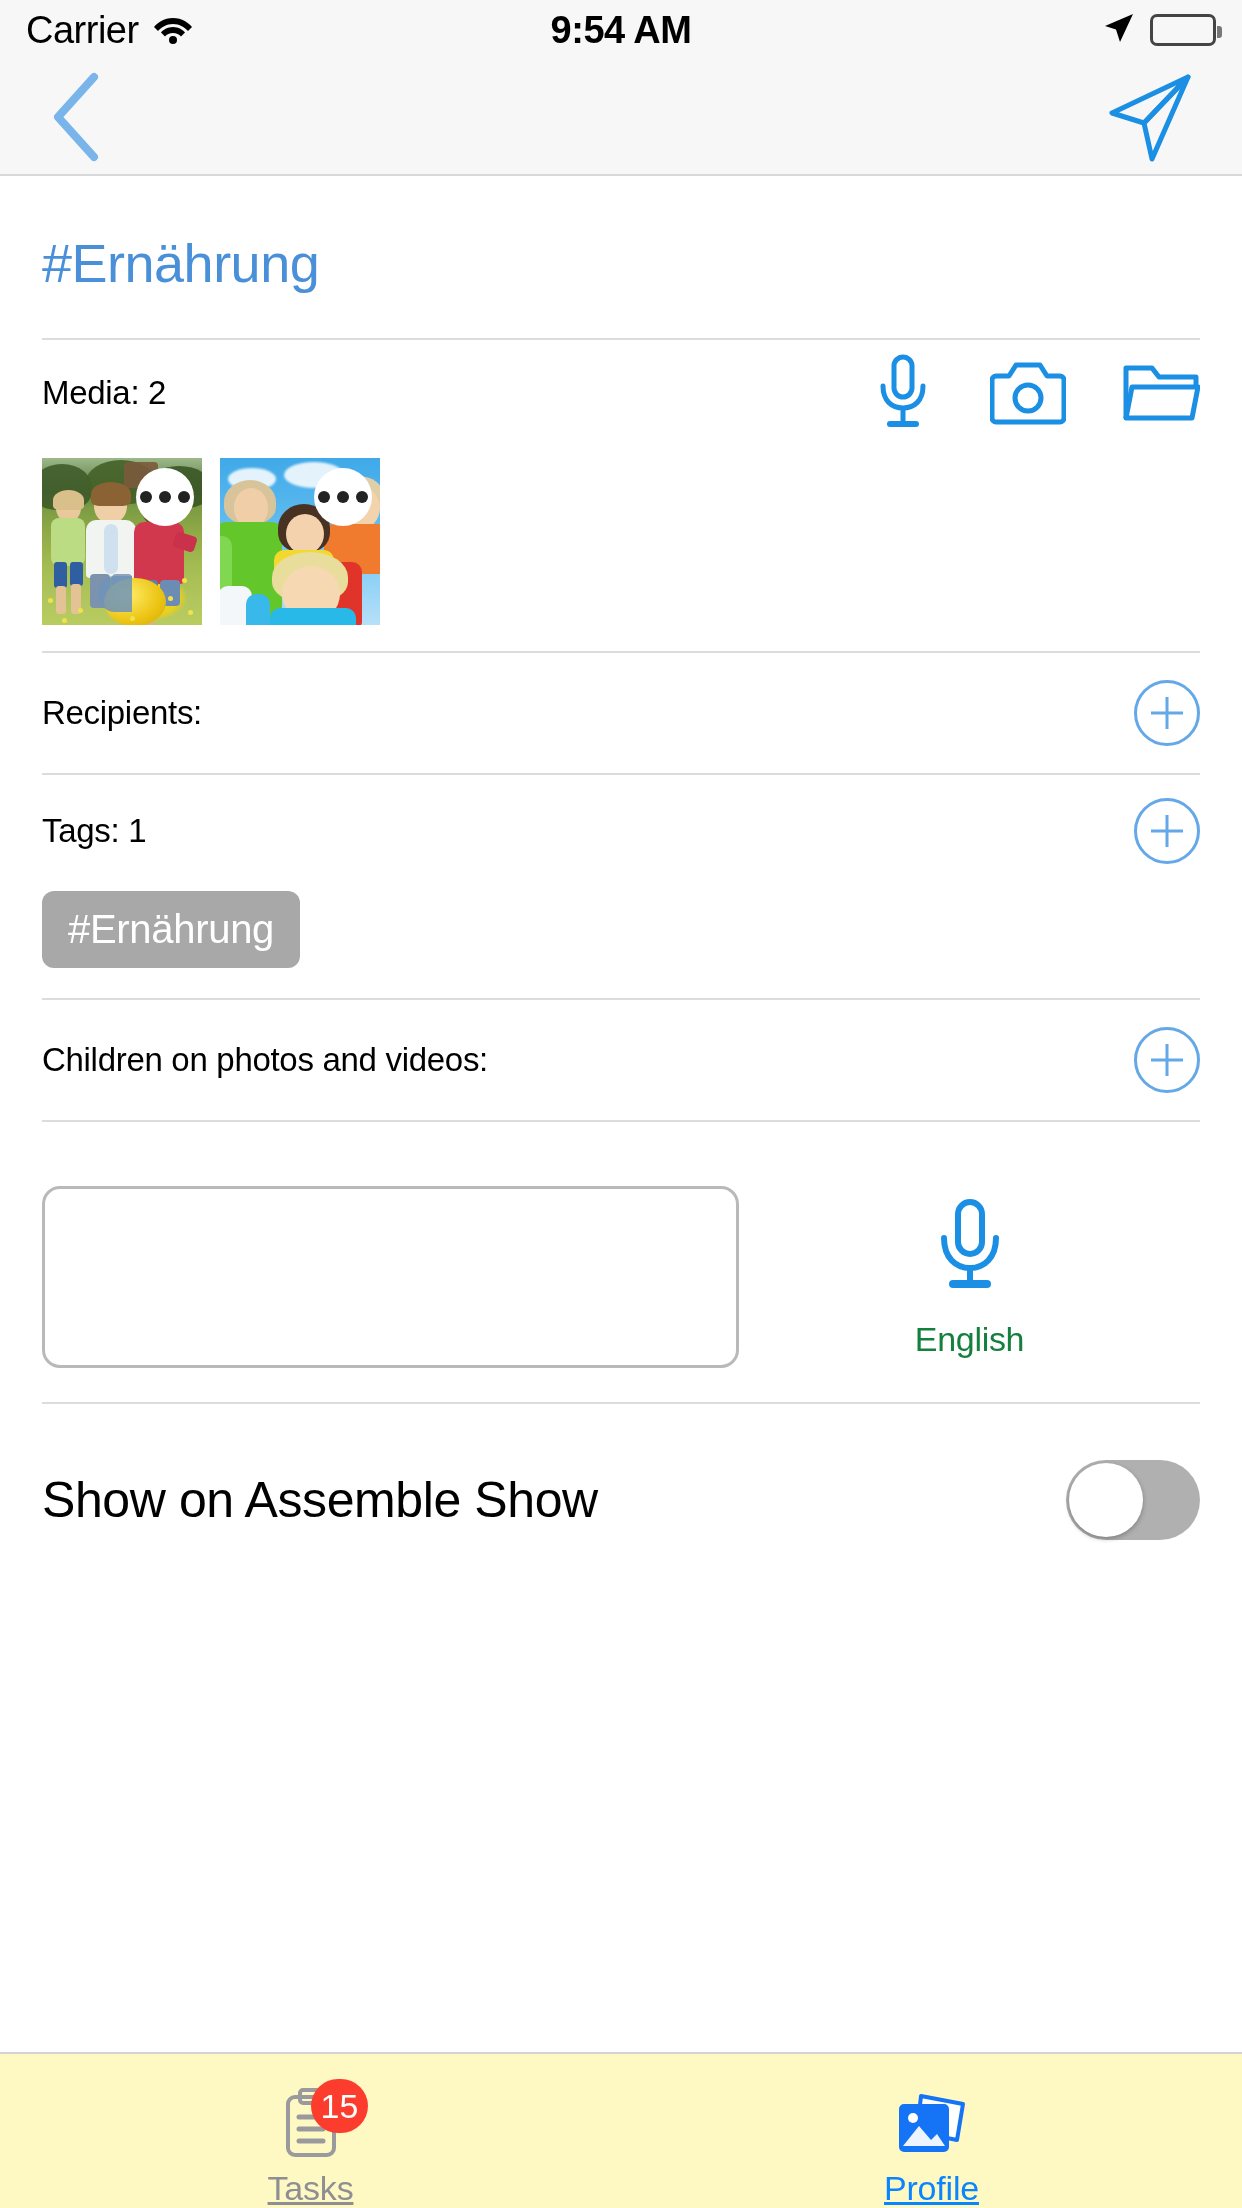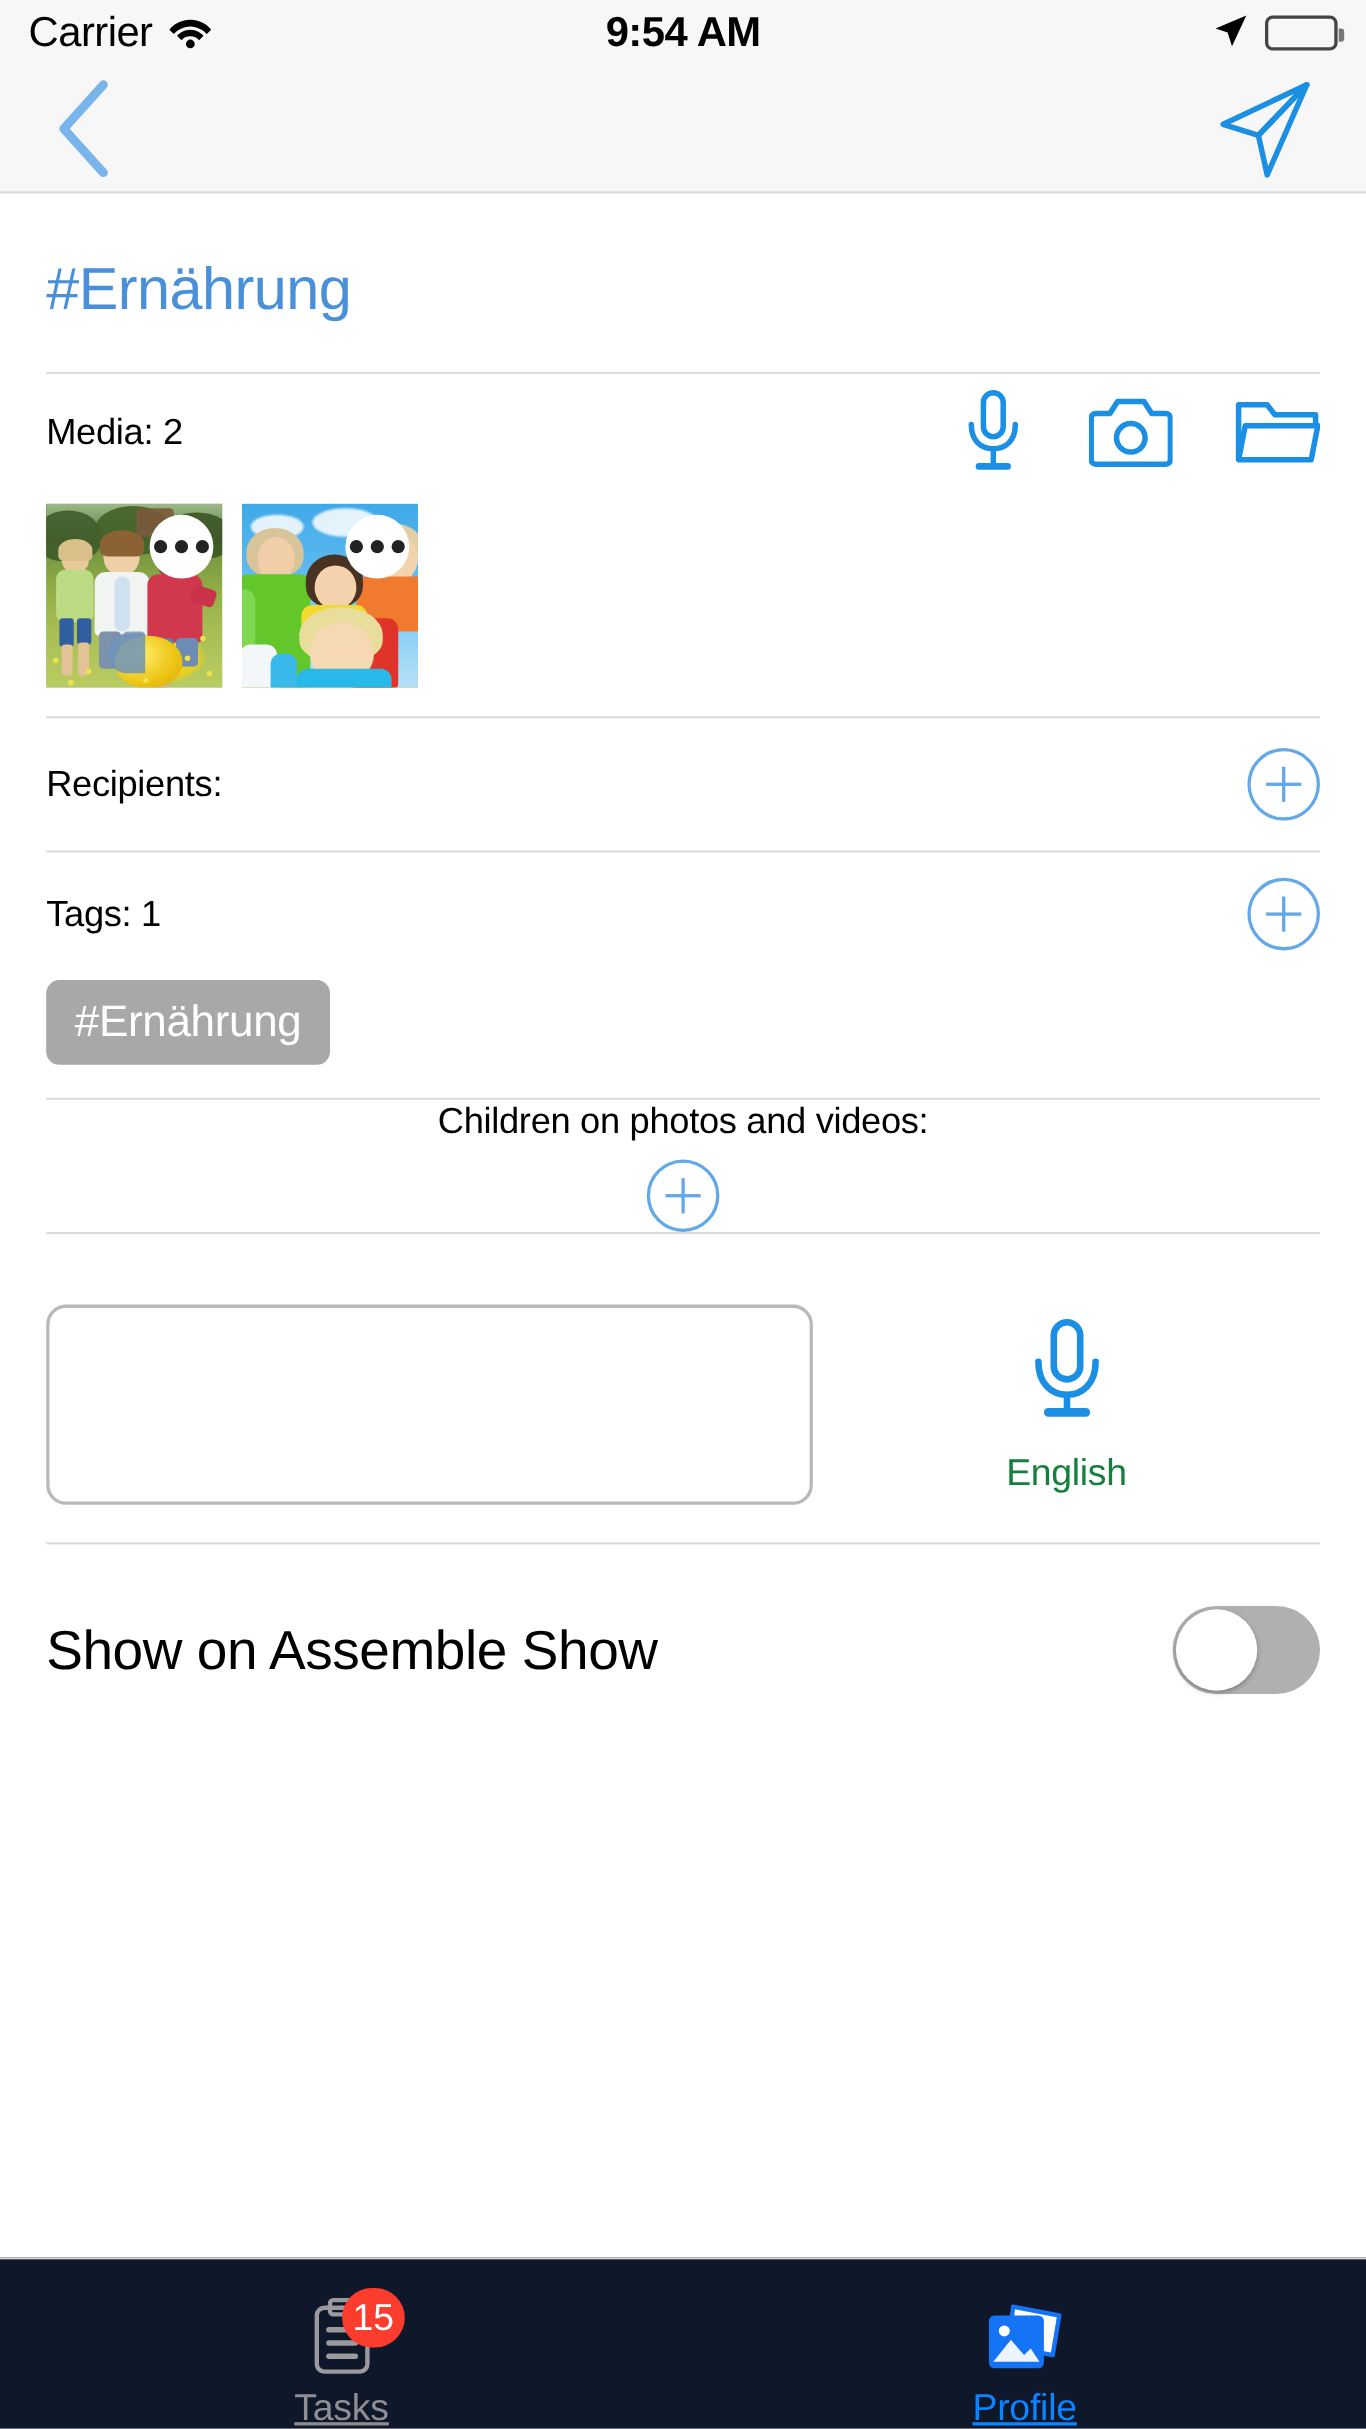--- a/index.html
+++ b/index.html
@@ -278,25 +278,25 @@
     width: 74px; height: 74px;
     background: #ffffff;
     border-radius: 50%;
     box-shadow: 0 2px 5px rgba(0,0,0,.28);
   }
 
   
   .tab-bar {
     flex: 0 0 156px;
     height: 156px;
-    background: #0f172a;
+    background: #fef9c3;
     border-top: 2px solid #d3d3d3;
     display: flex;
-    align-items: flex-start;
-    padding-top: 32px;
+    align-items: flex-end;
+    padding-top: 8px;
   }
   .tab {
     flex: 1 1 0;
     display: flex;
     flex-direction: column;
     align-items: center;
     gap: 8px;
     position: relative;
   }
   .tab-icon {
@@ -509,21 +509,21 @@
         <span class="plus-btn"></span>
       </div>
       <div class="chips">
         <span class="chip">#Ernährung</span>
       </div>
     </div>
 
     <div class="divider"></div>
 
     <div class="row">
-      <div class="row-head" style="min-height:120px;flex-direction:column;">
+      <div class="row-head" style="min-height:120px;">
         <span class="row-label">Children on photos and videos:</span>
         <span class="plus-btn"></span>
       </div>
     </div>
 
     <div class="divider"></div>
 
     <div class="desc-section">
       <div class="desc-body">
         <div class="desc-box"></div>

